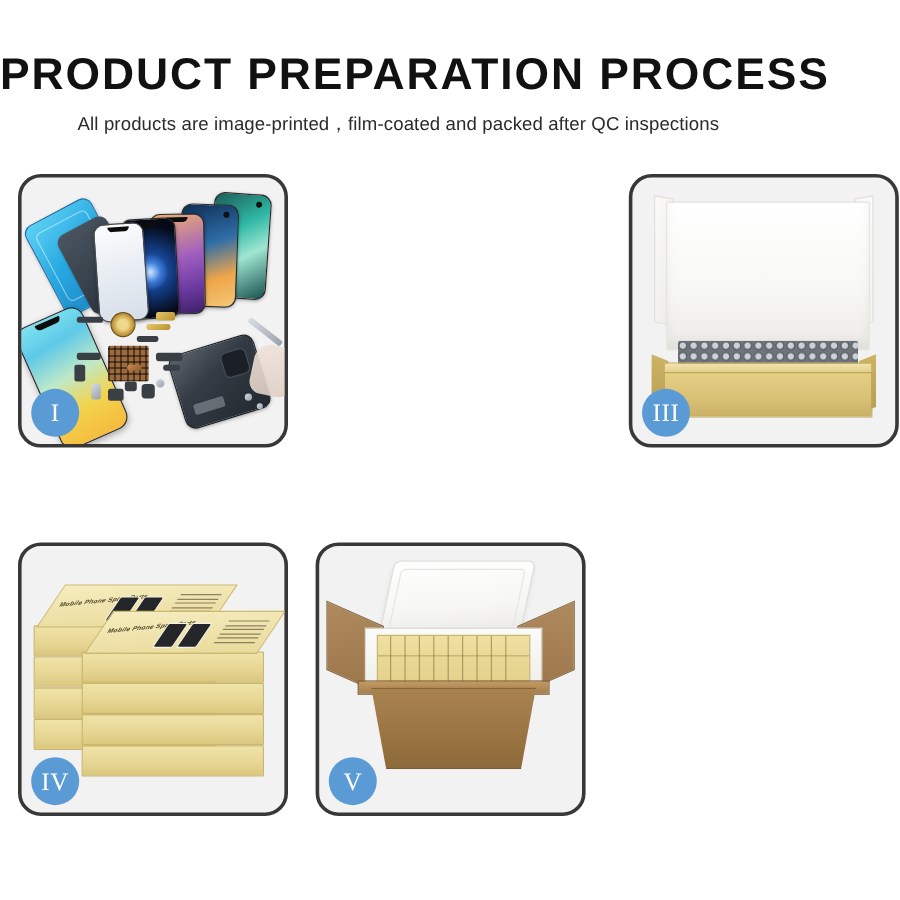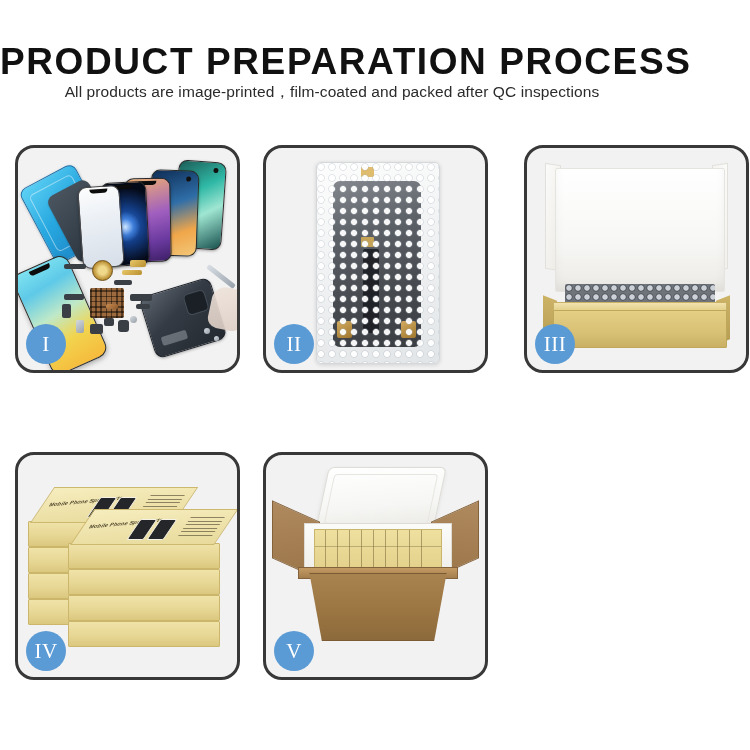--- a/index.html
+++ b/index.html
@@ -24,21 +24,21 @@
     letter-spacing: 1.6px;
     color: #111111;
     margin-top: 43px;
     line-height: 1.05;
     white-space: nowrap;
   }
   .subtitle {
     font-family: "Liberation Sans", sans-serif;
     font-size: 15.5px;
     color: #2b2b2b;
-    margin-top: 0;
+    margin-top: 11px;
     letter-spacing: 0.1px;
     white-space: nowrap;
   }
 
   
   .panel {
     position: absolute;
     width: 225px; height: 228px;
     border: 3px solid #383838;
     border-radius: 19px;
@@ -497,34 +497,20 @@
       <div class="part" style="left:100px;top:172px;width:11px;height:12px;border-radius:3px;"></div>
       <div class="part silver" style="left:112px;top:168px;width:7px;height:7px;border-radius:50%;"></div>
       <div class="part silver" style="left:186px;top:180px;width:6px;height:6px;border-radius:50%;"></div>
       <div class="part silver" style="left:196px;top:188px;width:5px;height:5px;border-radius:50%;"></div>
       <div class="part copper" style="left:88px;top:156px;width:12px;height:5px;"></div>
 
       <div class="badge">I</div>
     </div>
   </div>
 
-  <div class="panel p2">
-    <div class="stage">
-      <div class="bubble-bag">
-        <div class="lcd-inside"></div>
-        <div class="lcd-flex"></div>
-        <div class="lcd-conn" style="left:20px;top:158px;"></div>
-        <div class="lcd-conn" style="left:84px;top:158px;"></div>
-        <div class="tape" style="left:44px;top:4px;"></div>
-        <div class="tape" style="left:44px;top:74px;"></div>
-        <div class="bubbles"></div>
-      </div>
-      <div class="badge">II</div>
-    </div>
-  </div>
 
   <div class="panel p3">
     <div class="stage">
       <div class="box3-flapL"></div>
       <div class="box3-flapR"></div>
       <div class="box3-foam"></div>
       <div class="box3-bubble"></div>
       <div class="box3-sideL"></div>
       <div class="box3-sideR"></div>
       <div class="box3-lip"></div>

